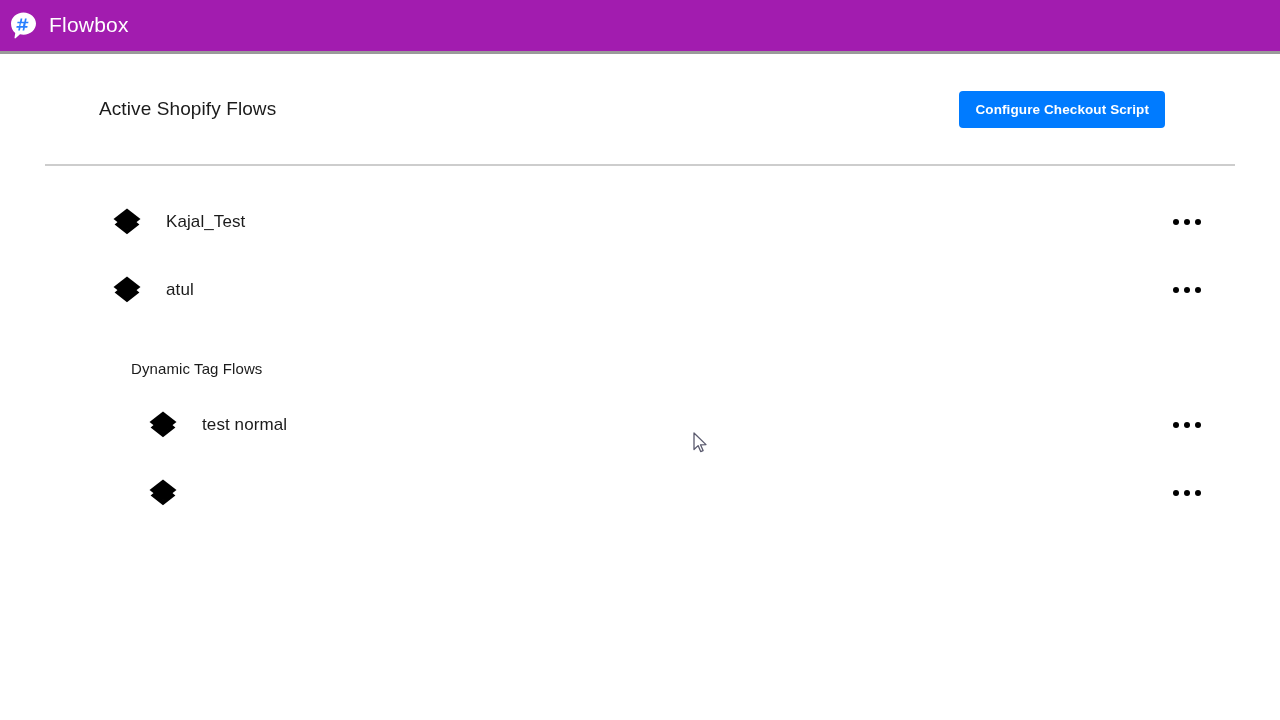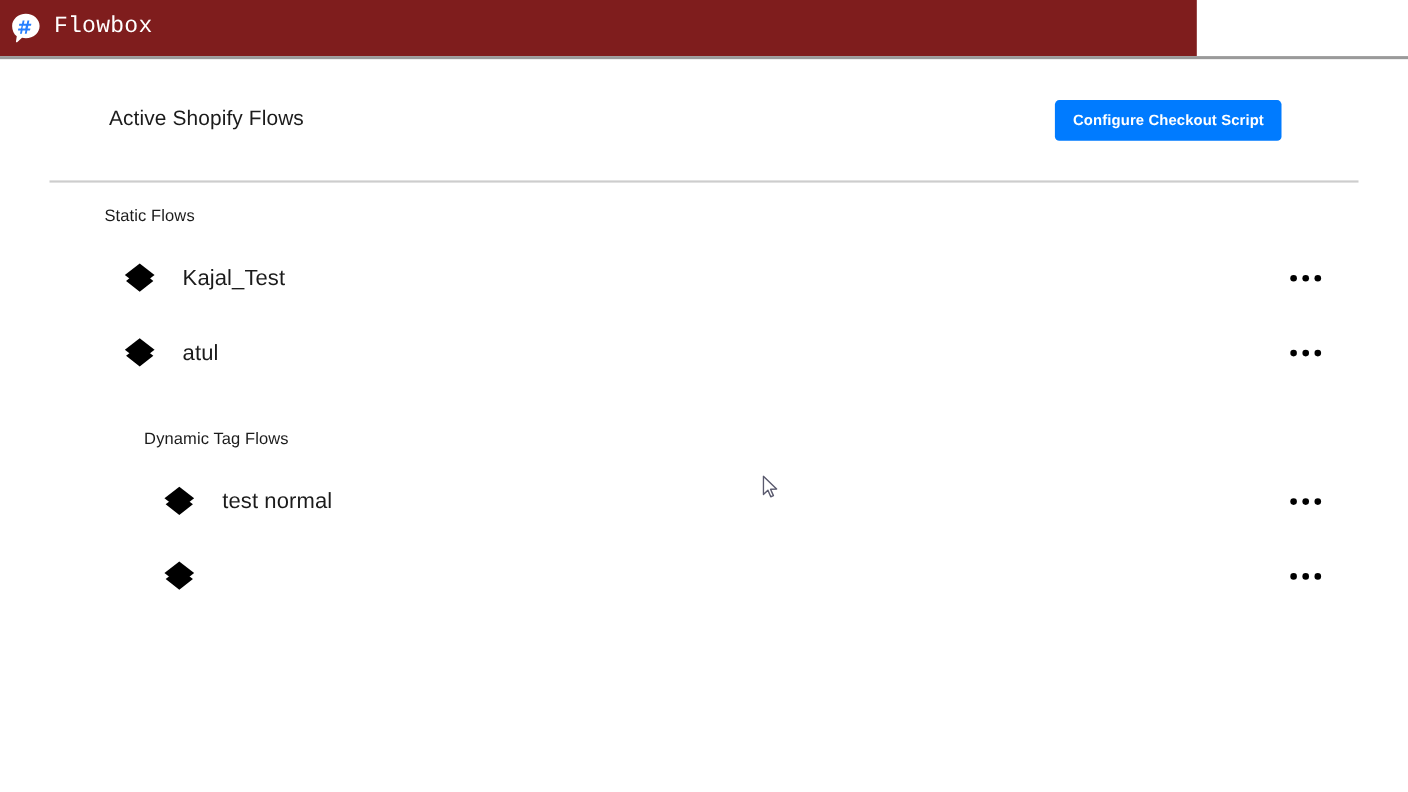--- a/index.html
+++ b/index.html
@@ -9,27 +9,26 @@
     height: 720px;
     overflow: hidden;
     background: #ffffff;
     font-family: "Liberation Sans", sans-serif;
   }
 
   
   .topbar {
     position: absolute;
     top: 0; left: 0;
-    width: 1088px;
+    width: 1280px;
     height: 51px;
-    background: #7f1d1d;
+    background: #a21caf;
     display: flex;
     align-items: center;
     padding-left: 9px;
-    font-family: Liberation Mono, monospace;
   }
   .topbar-underline {
     position: absolute;
     top: 51px; left: 0;
     width: 1280px;
     height: 3px;
     background: #9a9a9a;
   }
 
   .brand {
@@ -141,21 +140,21 @@
     width: 34px;
     height: 34px;
     flex: 0 0 auto;
     display: flex;
     align-items: center;
     justify-content: center;
   }
   .flow-icon svg { display: block; }
 
   .flow-name {
-    font-size: 20px;
+    font-size: 17px;
     color: #1b1b1b;
     margin-left: 22px;
     letter-spacing: 0.1px;
     white-space: nowrap;
   }
 
   .row-menu {
     position: absolute;
     right: 75px;
     top: 50%;
@@ -208,21 +207,20 @@
     <div class="head-actions">
       <button class="btn btn-checkout">Configure Checkout Script</button>
     </div>
   </div>
 
   <div class="divider"></div>
 
   <div class="sections">
 
     <div class="section">
-      <div class="section-title">Static Flows</div>
 
       <div class="flow-row">
         <span class="flow-icon">
           <svg width="34" height="34" viewBox="0 0 34 34">
             <path d="M17 3.5 L30.5 14 L17 24.5 L3.5 14 Z" fill="#000000"></path>
             <path d="M4.6 19.4 L8.2 16.6 L17 23.5 L25.8 16.6 L29.4 19.4 L17 29.2 Z" fill="#000000"></path>
           </svg>
         </span>
         <span class="flow-name">Kajal_Test</span>
         <span class="row-menu">

